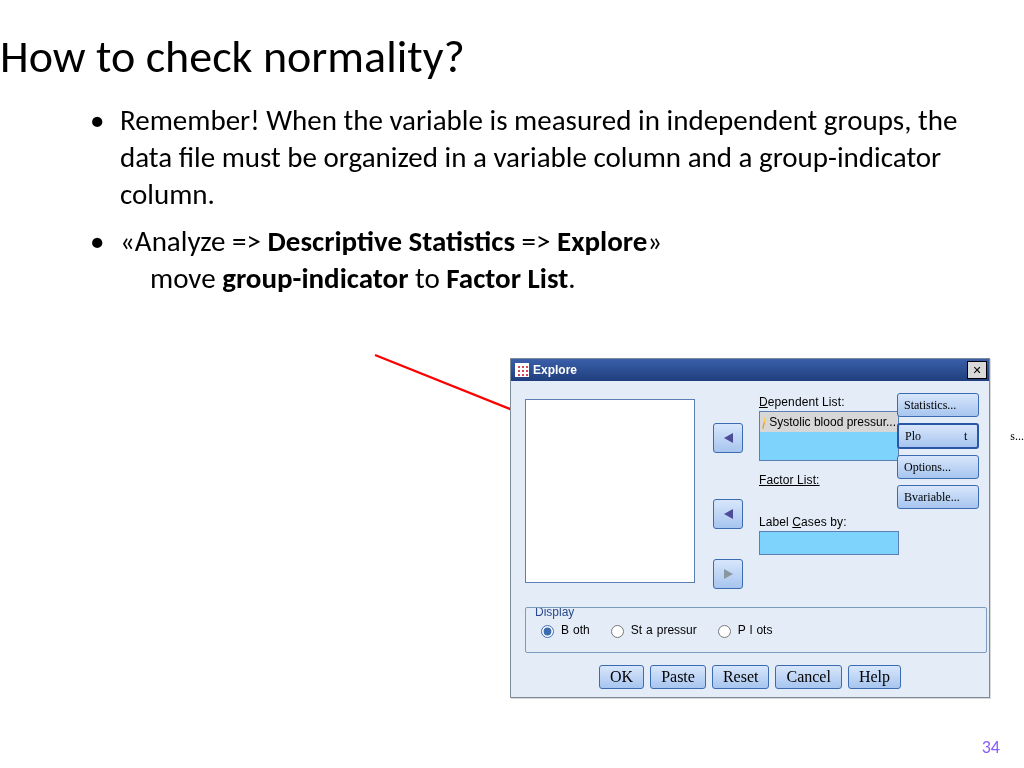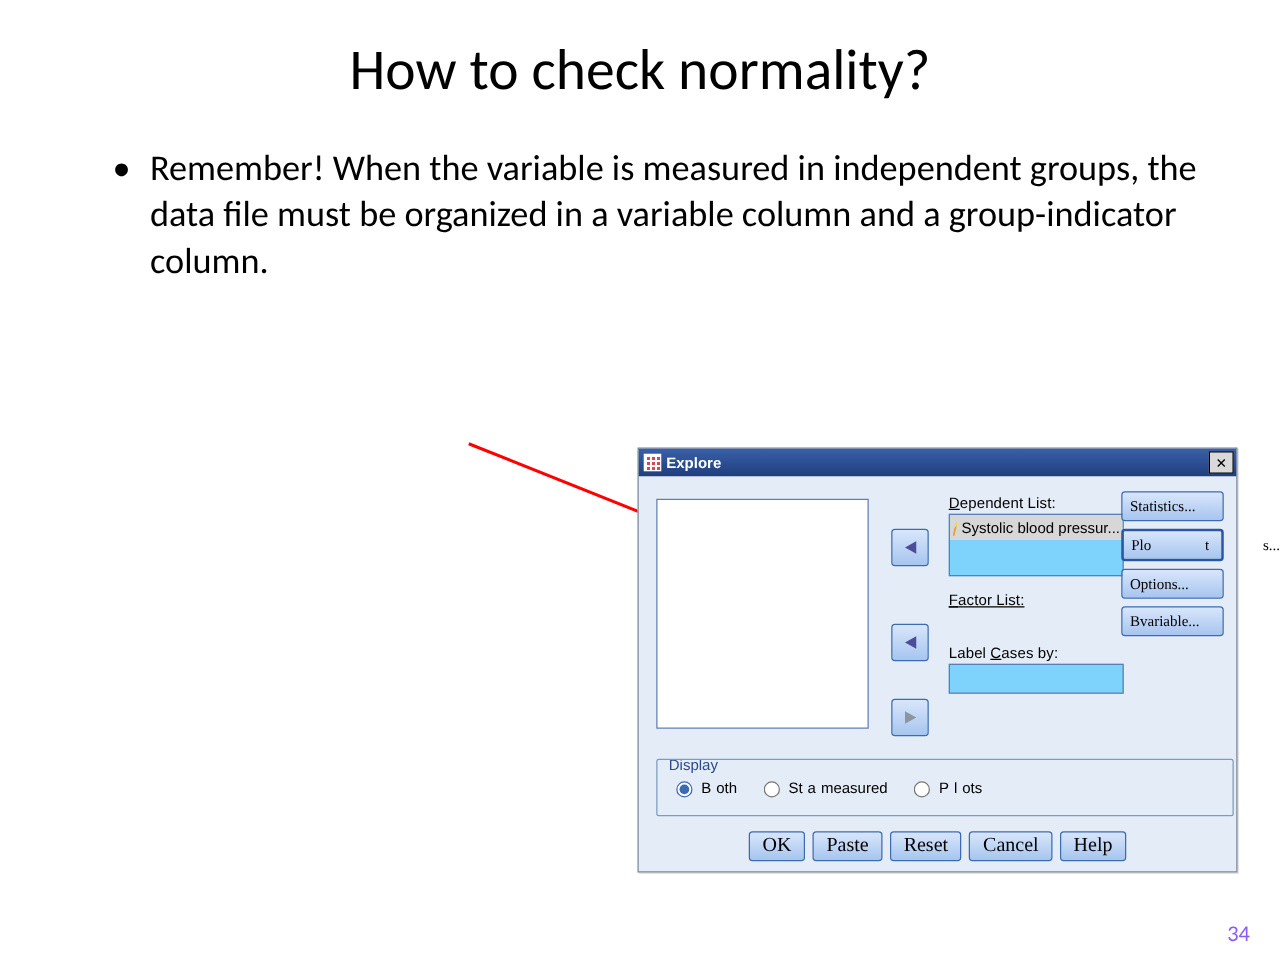--- a/index.html
+++ b/index.html
@@ -1,22 +1,22 @@
 <!DOCTYPE html>
 <html><head>
 <meta charset="utf-8">
 <style>
   html, body {
     margin: 0; padding: 0; width: 1024px; height: 768px;
     background: #fff; font-family: Calibri, Arial, sans-serif;
     color: #000; position: relative; overflow: hidden;
   }
   .slide-title {
-    text-align: center; font-size: 46px; font-weight: 400;
-    margin: 28px 0 32px 0;
+    text-align: left; font-size: 46px; font-weight: 400;
+    margin: 28px 0 18px 0;
   }
   ul.bullets {
     list-style: none; padding: 0 0 0 90px; margin: 0 60px 0 0;
     font-size: 29px; line-height: 1.28;
   }
   ul.bullets > li { position: relative; padding-left: 30px; margin-bottom: 10px; }
   ul.bullets > li::before {
     content: "•"; position: absolute; left: 0; top: 0; font-size: 29px;
   }
   .indent { display: block; padding-left: 30px; }
@@ -107,20 +107,26 @@
   
   svg.annot { position:absolute; left:0; top:0; pointer-events:none; }
 </style>
 </head>
 <body>
 
 <h1 class="slide-title">How to check normality?</h1>
 
 <ul class="bullets">
   <li>Remember! When the variable is measured in independent groups, the data file must be organized in a variable column and a group-indicator column.</li>
+  <li>
+    <span>«Analyze =&gt; </span><b>Descriptive Statistics</b><span> =&gt; </span><b>Explore</b><span>»</span>
+    <span class="indent">
+      <span>move </span><b>group-indicator</b><span> to </span><b>Factor List</b><span>.</span>
+    </span>
+  </li>
 </ul>
 
 <svg class="annot" width="1024" height="768">
   <defs>
     <marker id="ah" markerWidth="10" markerHeight="8" refX="9" refY="4" orient="auto">
       <path d="M0,0 L10,4 L0,8 z" fill="#ff0000"></path>
     </marker>
   </defs>
   <line x1="375" y1="355" x2="738" y2="500" stroke="#ff0000" stroke-width="2.4" marker-end="url(#ah)"></line>
 </svg>
@@ -187,21 +193,21 @@
     <div class="display-group">
       <label class="radio">
           <input type="radio" checked="" style="">
           <span class="u">B</span>
           <span>oth</span>
         </label>
       <label class="radio">
           <input type="radio" style="">
           <span>St</span>
           <span class="u">a</span>
-          <span>measured</span>
+          <span>pressur</span>
         </label>
       <label class="radio">
           <input type="radio" style="">
           <span>P</span>
           <span class="u">l</span>
           <span>ots</span>
         </label>
     </div>
 
     <div class="bottom-row">

